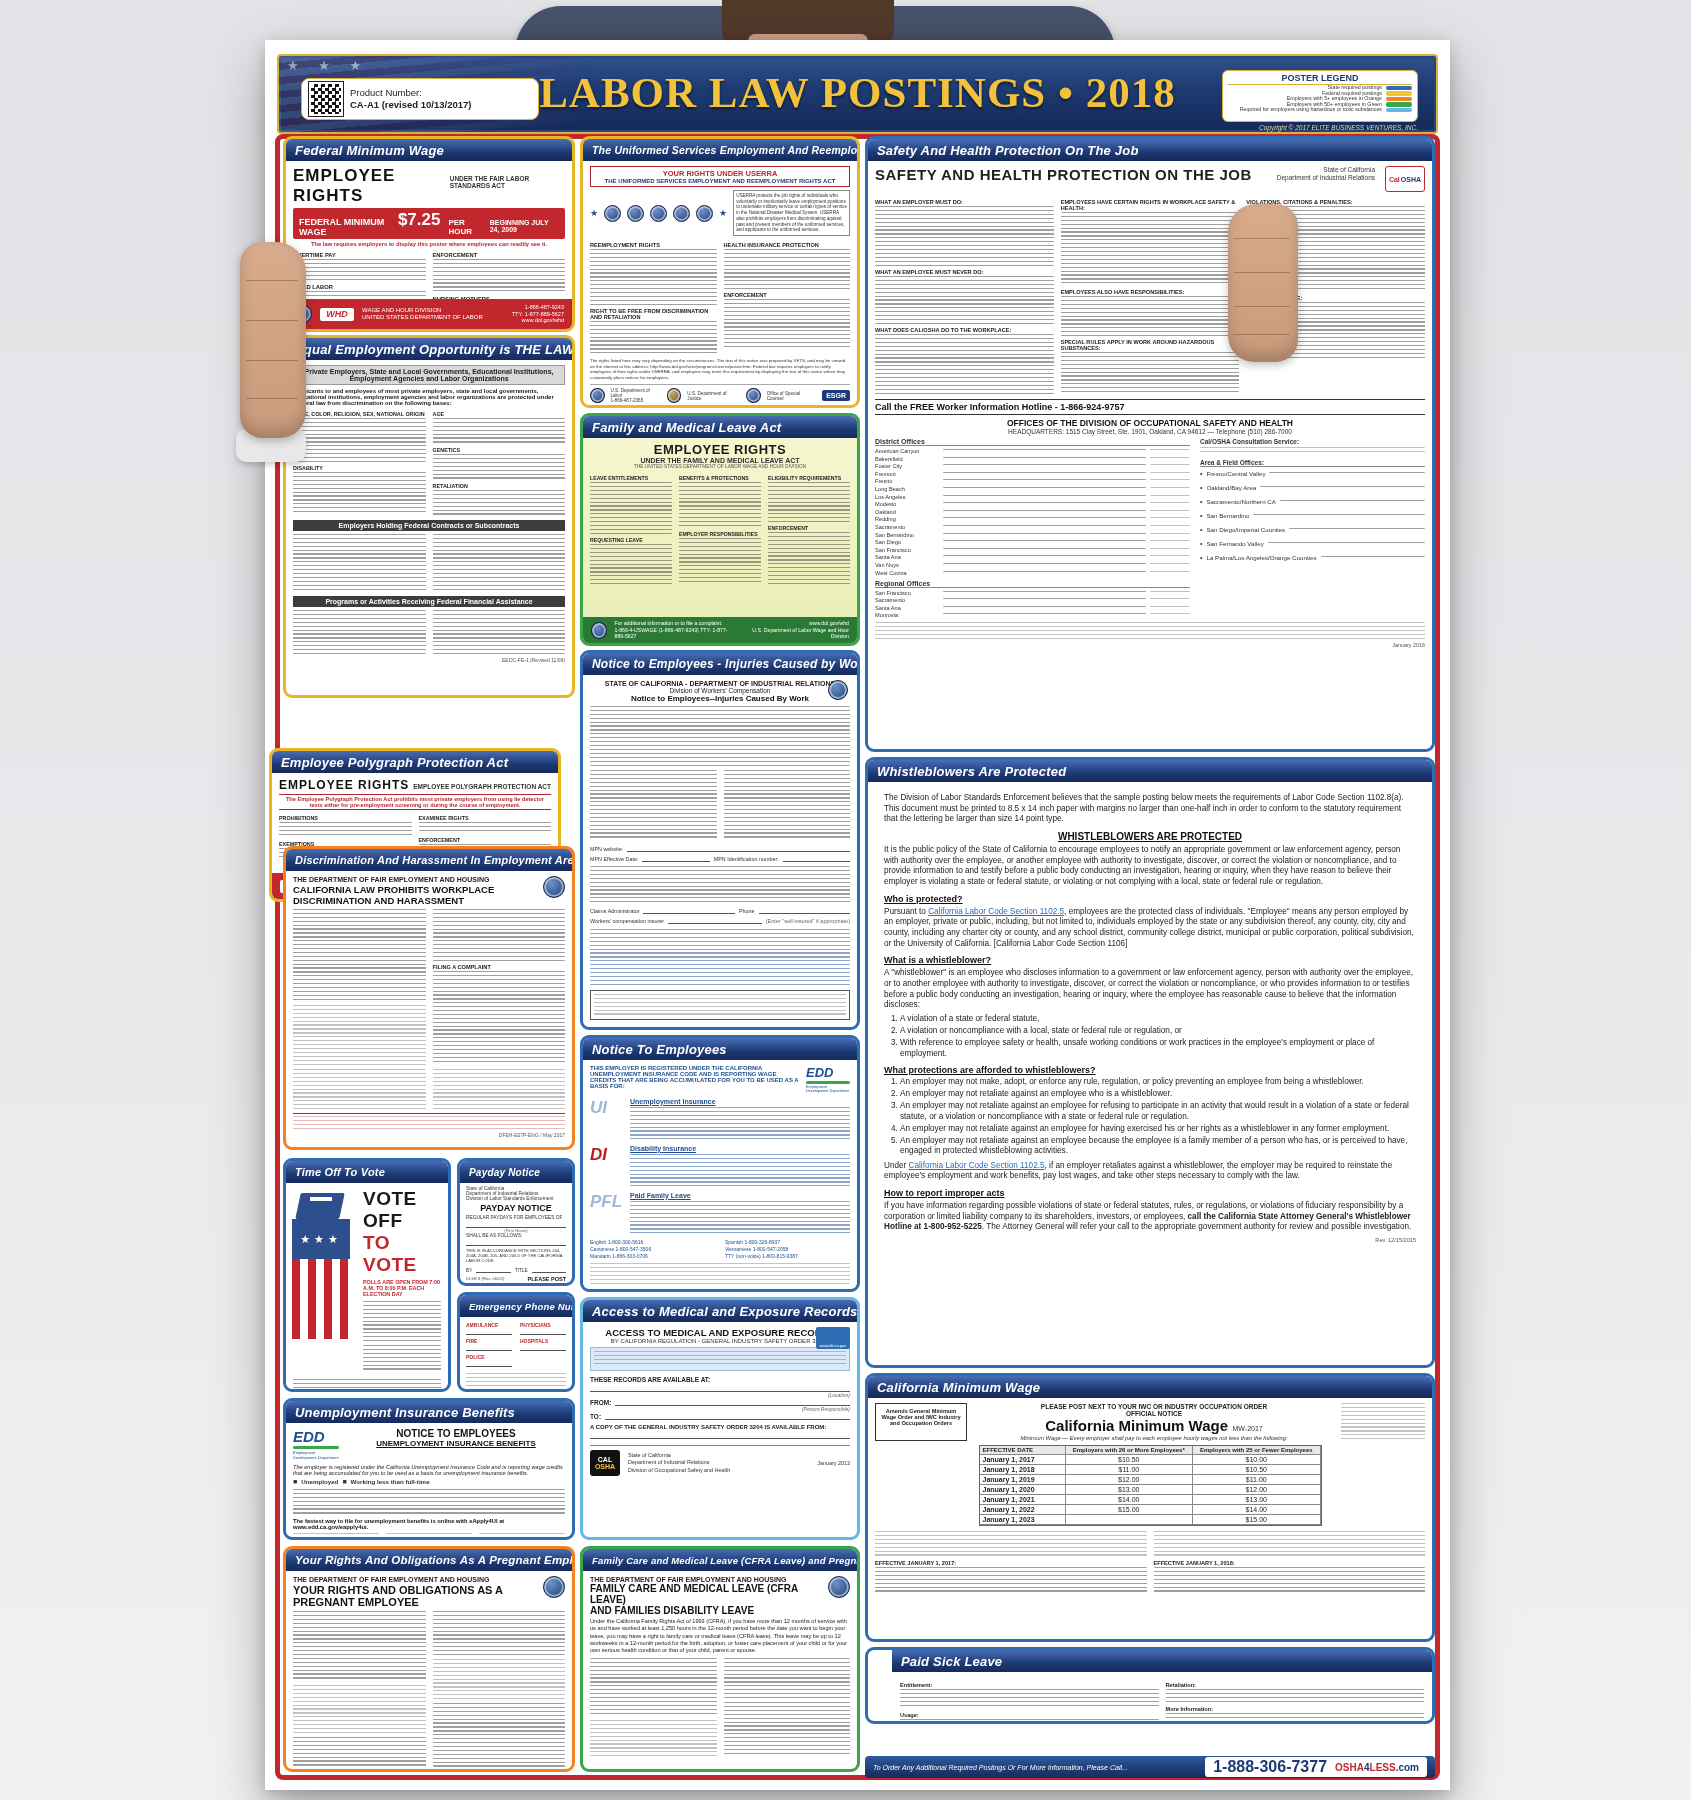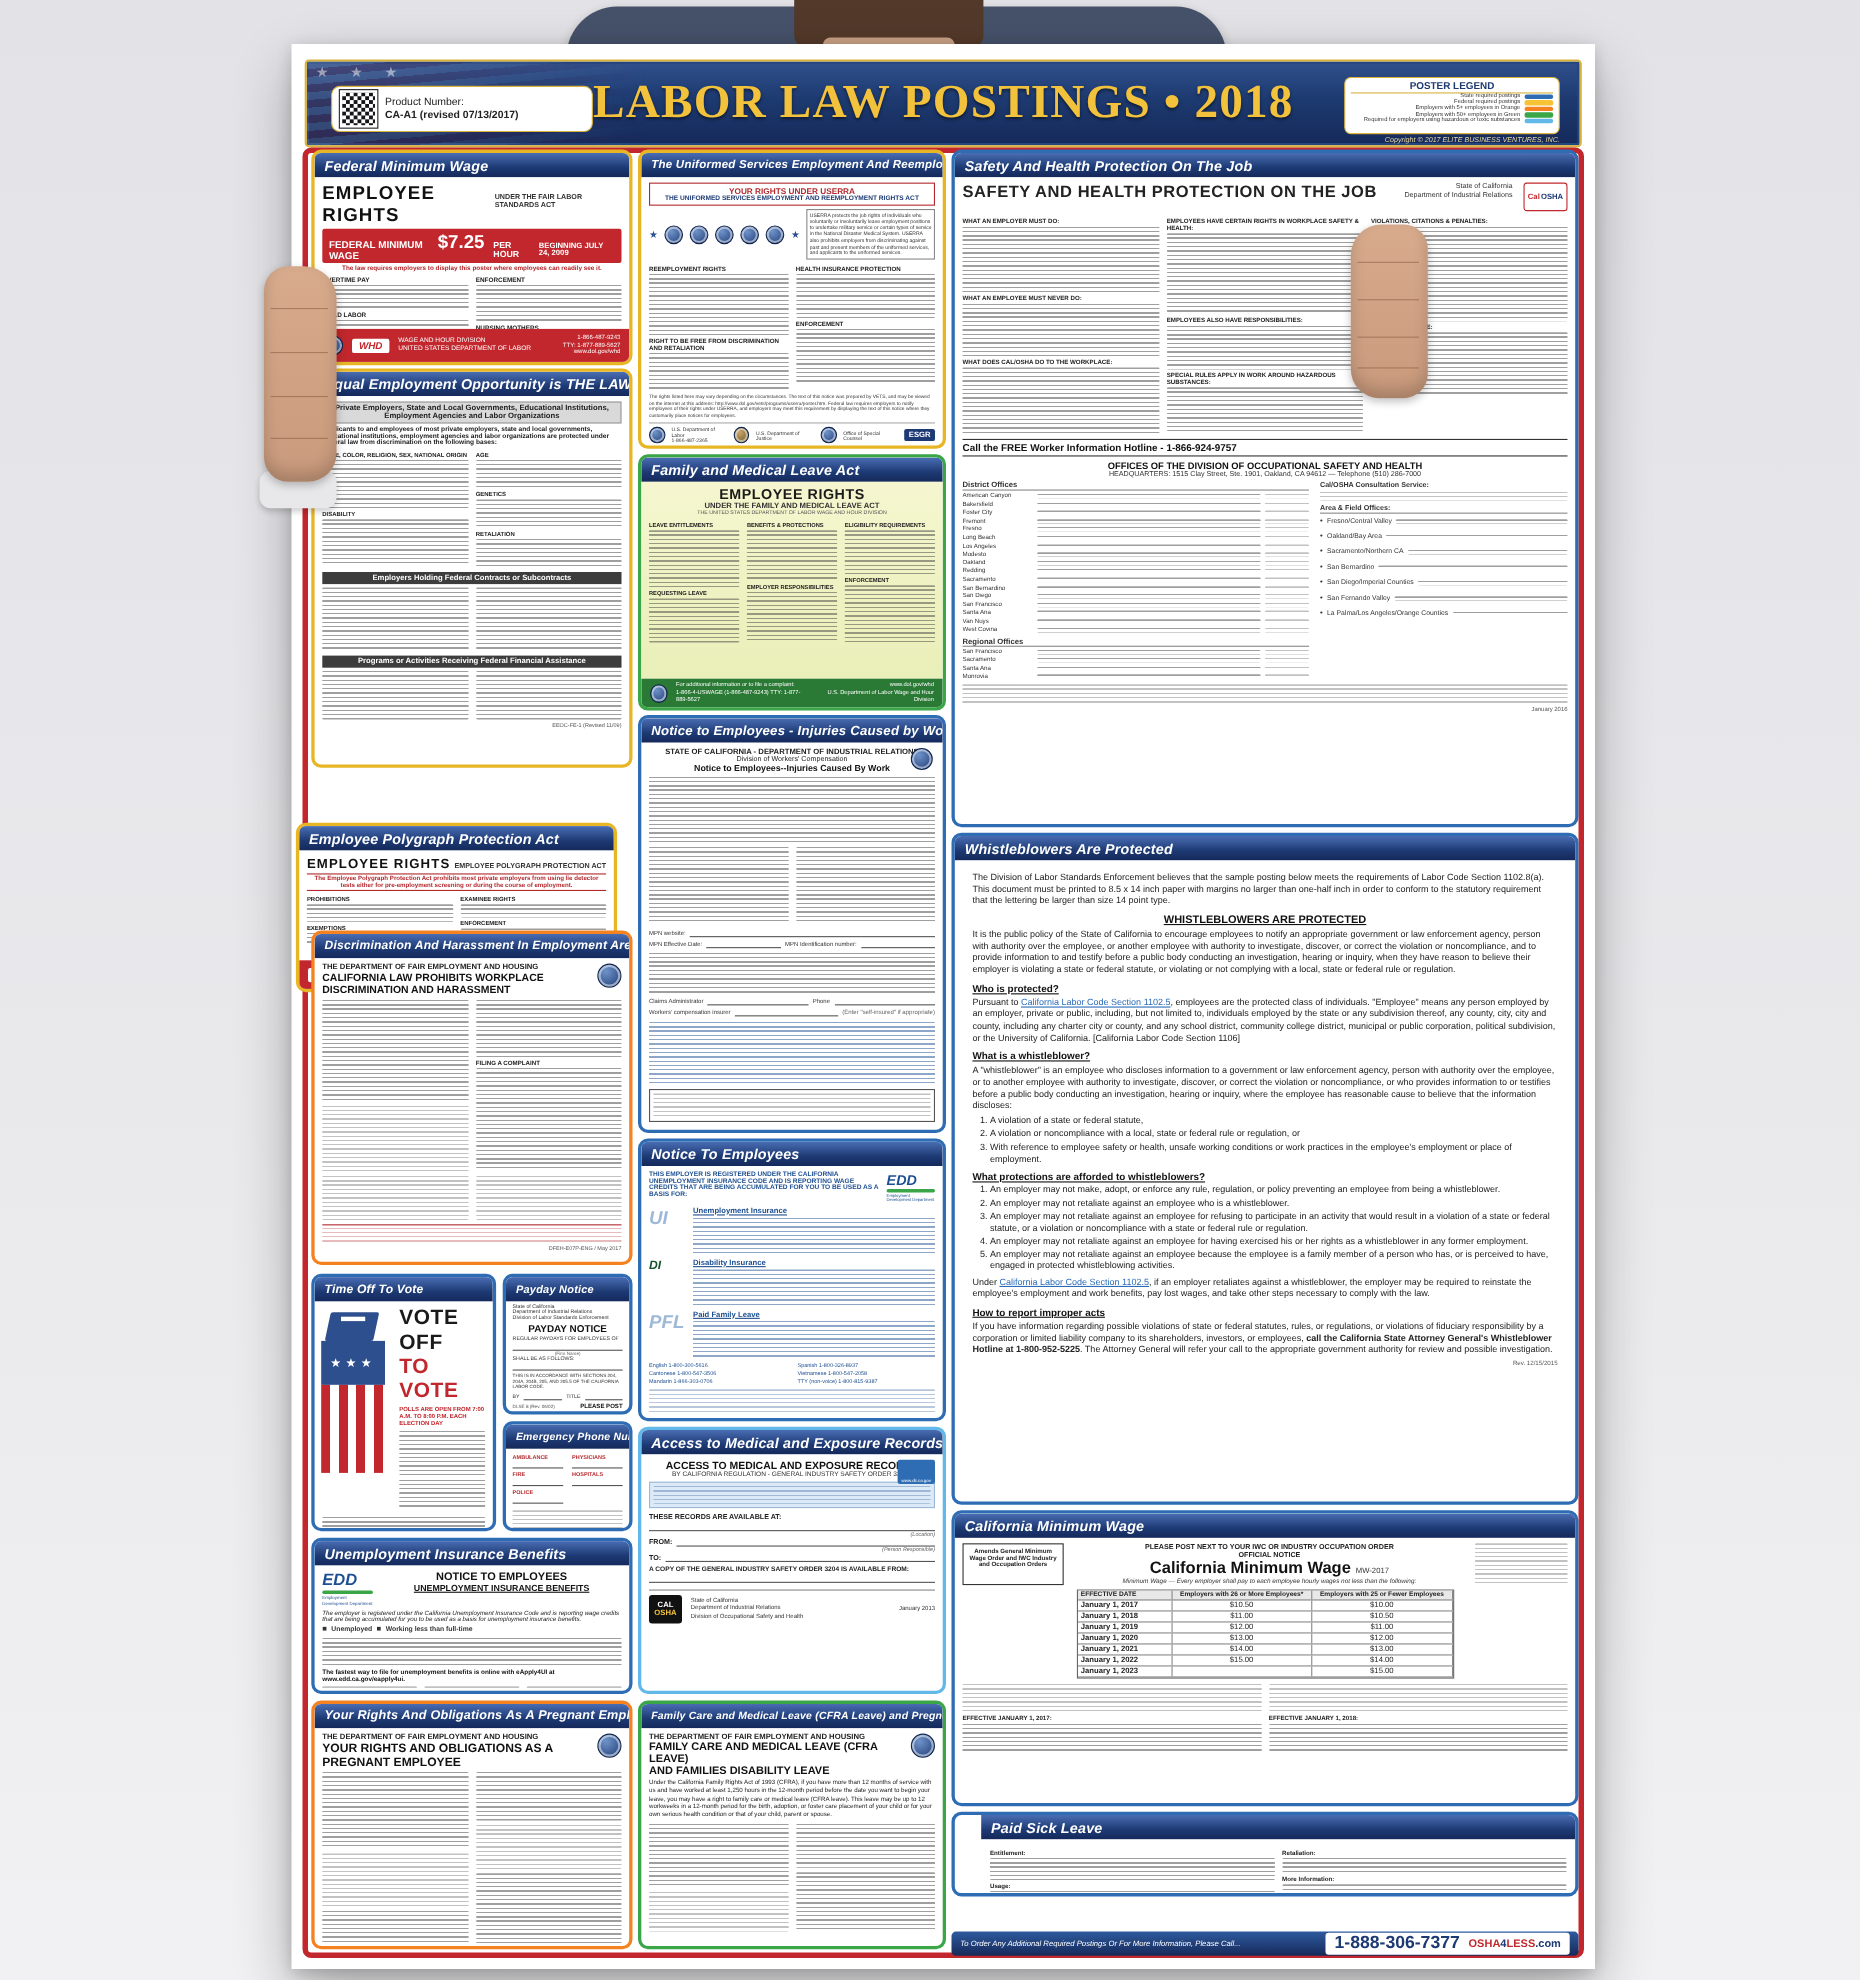--- a/index.html
+++ b/index.html
@@ -82,21 +82,21 @@
 
   <div id="poster">
 
     <div class="p-header">
       <div class="flag-deco"></div>
       <div class="flag-stars">★ ★ ★</div>
       <div class="product-box">
         <div class="qr"></div>
         <div class="product-text">
           <span>Product Number:</span>
-          <b>CA-A1 (revised 07/13/2017)</b>
+          <b>CA-A1 (revised 10/13/2017)</b>
         </div>
       </div>
       <div class="p-title">LABOR LAW POSTINGS • 2018</div>
       <div class="legend">
         <div class="legend-title">POSTER LEGEND</div>
         <div class="legend-items">
             <div class="legend-row">
             <span class="legend-label">State required postings</span>
             <span class="legend-swatch" style="background: rgb(46, 109, 180);"></span>
           </div>
@@ -555,21 +555,21 @@
         </div>
         <div>
             <div style="display:flex;gap:6px;margin-top:4px;align-items:flex-start;">
             <div style="flex:0 0 34px;font-weight:800;font-style:italic;font-size:17px;color:#9db8d8;">UI</div>
             <div style="flex:1;">
               <div style="font-weight:700;font-size:7px;color:#1d4f91;text-decoration:underline;">Unemployment Insurance</div>
               <div class="tx t-blue" style="height:34px;margin-top:2px;"></div>
             </div>
           </div>
             <div style="display:flex;gap:6px;margin-top:4px;align-items:flex-start;">
-            <div style="flex:0 0 34px;font-weight:800;font-style:italic;font-size:11px;color:#14532d;">DI</div>
+            <div style="flex:0 0 34px;font-weight:800;font-style:italic;font-size:17px;color:#b91c1c;">DI</div>
             <div style="flex:1;">
               <div style="font-weight:700;font-size:7px;color:#1d4f91;text-decoration:underline;">Disability Insurance</div>
               <div class="tx t-blue" style="height:34px;margin-top:2px;"></div>
             </div>
           </div>
             <div style="display:flex;gap:6px;margin-top:4px;align-items:flex-start;">
             <div style="flex:0 0 34px;font-weight:800;font-style:italic;font-size:17px;color:#9db8d8;">PFL</div>
             <div style="flex:1;">
               <div style="font-weight:700;font-size:7px;color:#1d4f91;text-decoration:underline;">Paid Family Leave</div>
               <div class="tx t-blue" style="height:34px;margin-top:2px;"></div>

